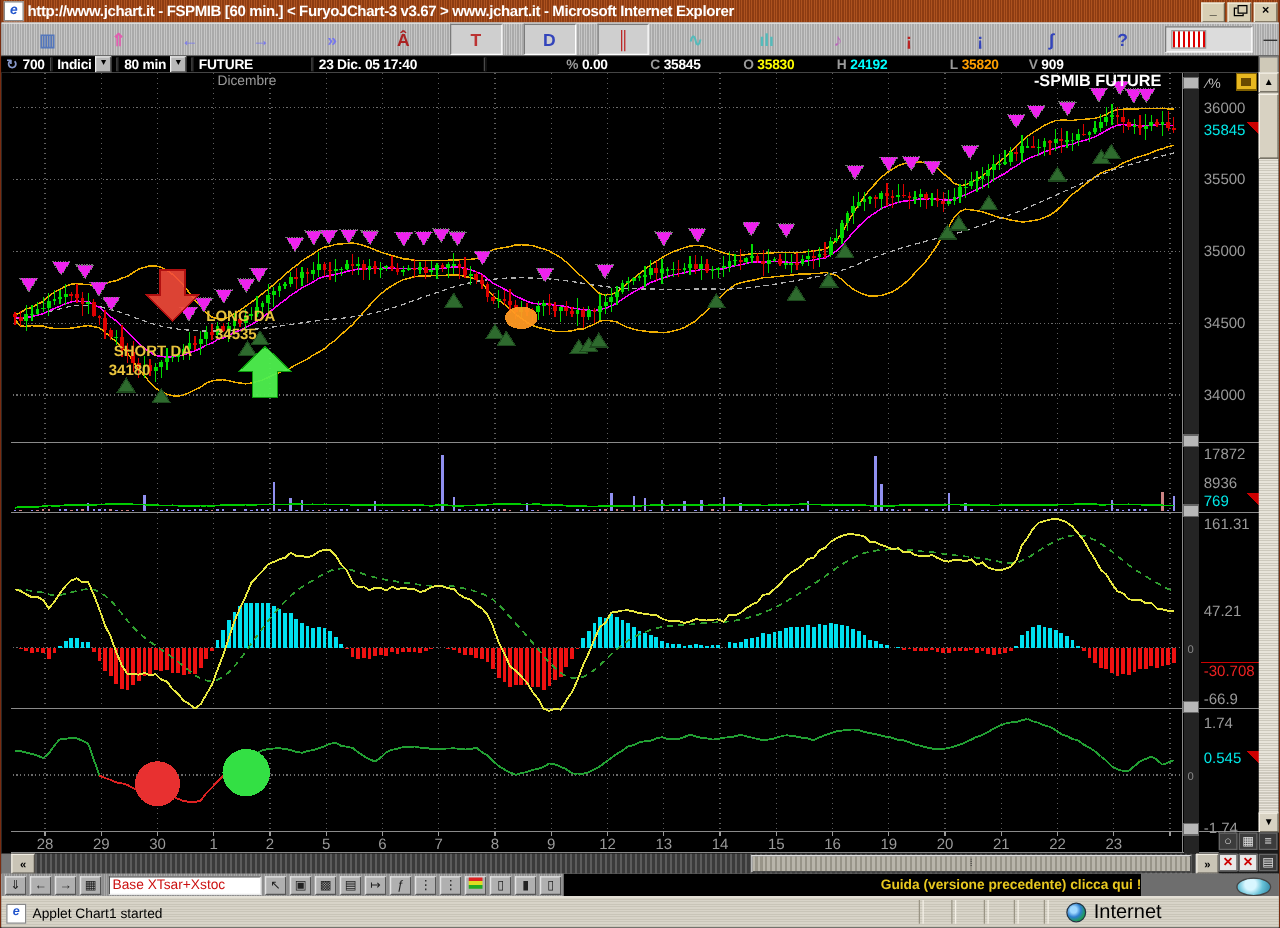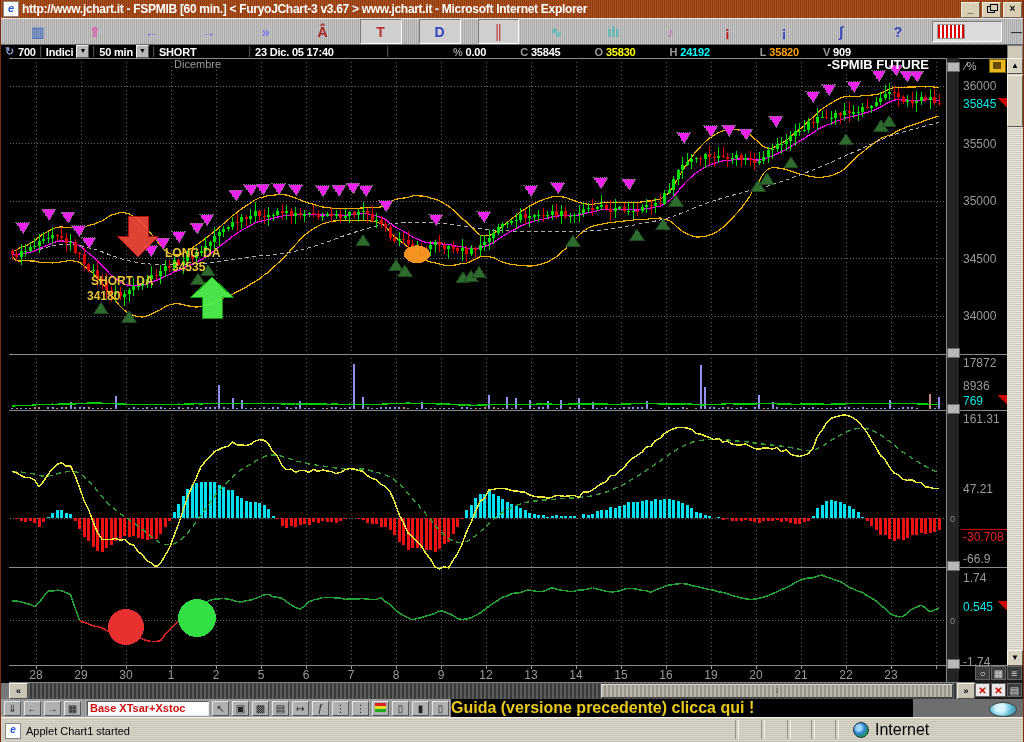--- a/index.html
+++ b/index.html
@@ -59,24 +59,24 @@
   
   #corner-icons{position:absolute;left:974px;top:666px;width:50px;height:33px;background:#1a1a1a;}
   .cicon{position:absolute;width:15px;height:14px;background:#3c3c3c;color:#ddd;font-size:10px;line-height:13px;text-align:center;border:1px solid #666;box-sizing:border-box;}
   .cicon.white{background:#e8e8e8;color:#c00;font-weight:bold;}
   
   #appletbar{position:absolute;left:0;top:699px;width:1024px;height:18px;
     background:#9c9c9c;background-image:repeating-linear-gradient(90deg,#a8a8a8 0 1px,#8e8e8e 1px 2px);display:flex;align-items:center;}
   .abtn{width:17px;height:15px;margin-left:3px;background:#b0b0b0;border:1px solid;border-color:#e2e2e2 #555 #555 #e2e2e2;box-sizing:border-box;
     font-size:10px;line-height:13px;text-align:center;color:#222;}
   #base-input{width:116px;height:13px;margin-left:6px;background:#fff;border:1px solid;border-color:#555 #e8e8e8 #e8e8e8 #555;
-    color:#cc1111;font-size:11px;font-weight:bold;font-family:"Liberation Sans",sans-serif;padding:0 2px;}
+    color:#cc1111;font-size:11px;font-weight:normal;font-family:"Liberation Sans",sans-serif;padding:0 2px;}
   .palette-glyph{display:inline-block;width:11px;height:9px;background:linear-gradient(0deg,#2a2 0 33%,#dd2 33% 66%,#d22 66% 100%);}
   #guida-strip{position:absolute;left:450px;top:699px;width:462px;height:18px;background:#000;color:#e8c820;
-    font-size:16px;font-weight:bold;text-align:left;line-height:18px;}
+    font-size:11px;font-weight:bold;text-align:right;line-height:18px;}
   #applet-globe-zone{position:absolute;left:912px;top:699px;width:112px;height:18px;background:#6e6e6e;}
   #applet-globe{position:absolute;left:76px;top:3px;width:26px;height:13px;border-radius:50%;
     background:radial-gradient(circle at 40% 35%,#d8f6ff 0 25%,#67c2d8 55%,#2b7f9e 100%);border:1px solid #444;}
   
   #statusbar{position:absolute;left:0;top:717px;width:1024px;height:25px;
     background:#d2cec2;background-image:repeating-linear-gradient(0deg,#d8d4c8 0 1px,#c9c5b8 1px 2px);
     border-top:1px solid #f4f0e6;display:flex;align-items:center;font-size:11px;color:#000;}
   #status-icon{width:14px;height:14px;margin:0 5px 0 4px;background:#fff;border:1px solid #888;
     color:#2255cc;font-weight:bold;font-size:10px;line-height:12px;text-align:center;font-style:italic;}
   .status-sep{position:absolute;top:720px;width:2px;height:19px;border-left:1px solid #968;border-left-color:#9a9585;border-right:1px solid #f4f0e6;}
@@ -125,24 +125,24 @@
       <div class="tbtn" style="width: 20px; margin-left: 6px; color: rgb(51, 51, 51); font-size: 11px;">—</div>
     </div>
 
   <div id="quotebar">
     <span id="quote-spinner">↻</span>
     <span>700</span>
     <span class="sep"></span>
     <span>Indici</span>
     <span class="dd-arrow">▼</span>
     <span class="sep"></span>
-    <span>50 min</span>
+    <span>80 min</span>
     <span class="dd-arrow">▼</span>
     <span class="sep"></span>
-    <span style="width:86px;">SHORT</span>
+    <span style="width:86px;">FUTURE</span>
     <span class="sep"></span>
     <span style="width:128px;">23 Dic. 05  17:40</span>
     <span class="sep"></span>
     <span class="lbl" style="margin-left:60px;">%</span>
     <span>0.00</span>
     <span id="quote-fields" style="display:flex;">
         <span style="display: inline-block; margin-left: 34px;"><span class="lbl">C</span><span style="color:#ffffff">35845</span></span>
         <span style="display: inline-block; margin-left: 34px;"><span class="lbl">O</span><span style="color:#ffff00">35830</span></span>
         <span style="display: inline-block; margin-left: 34px;"><span class="lbl">H</span><span style="color:#00ffff">24192</span></span>
         <span style="display: inline-block; margin-left: 34px; padding-left: 16px;"><span class="lbl">L</span><span style="color:#ffa000">35820</span></span>

